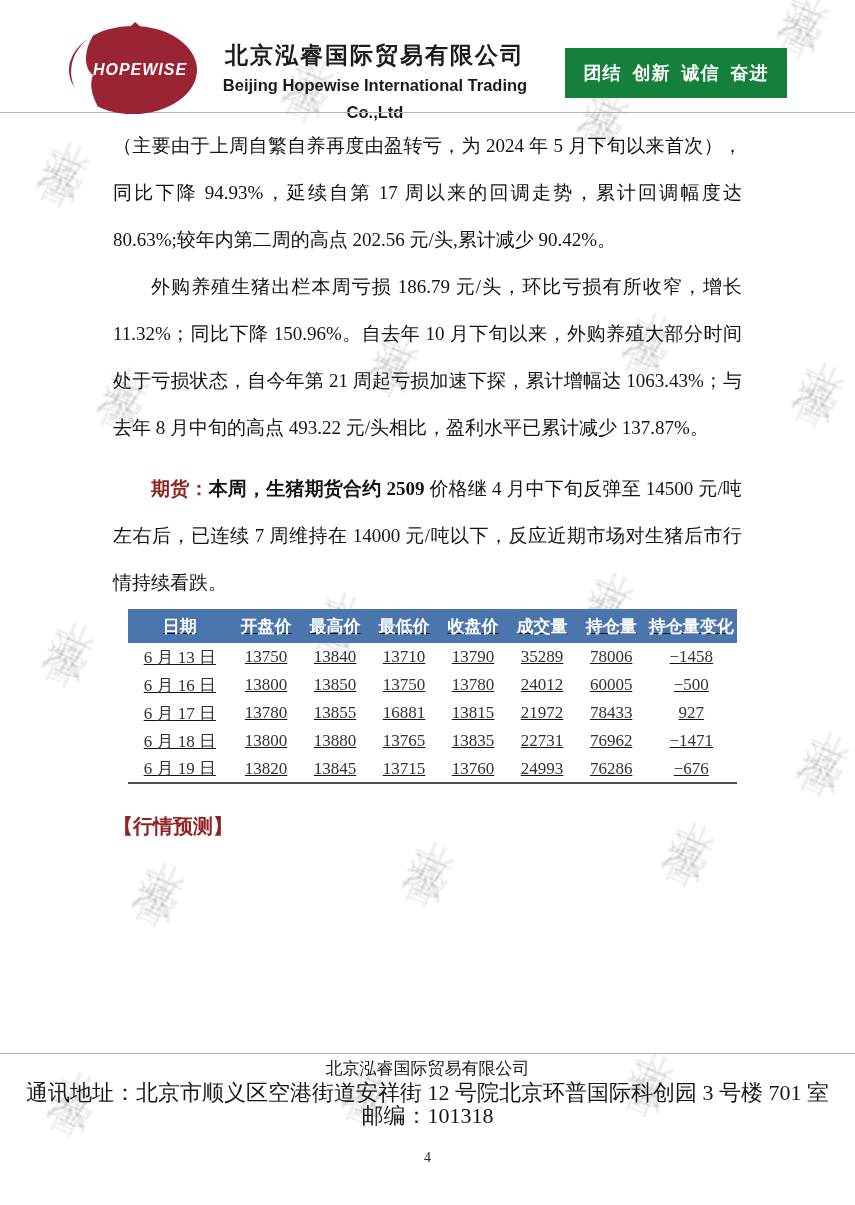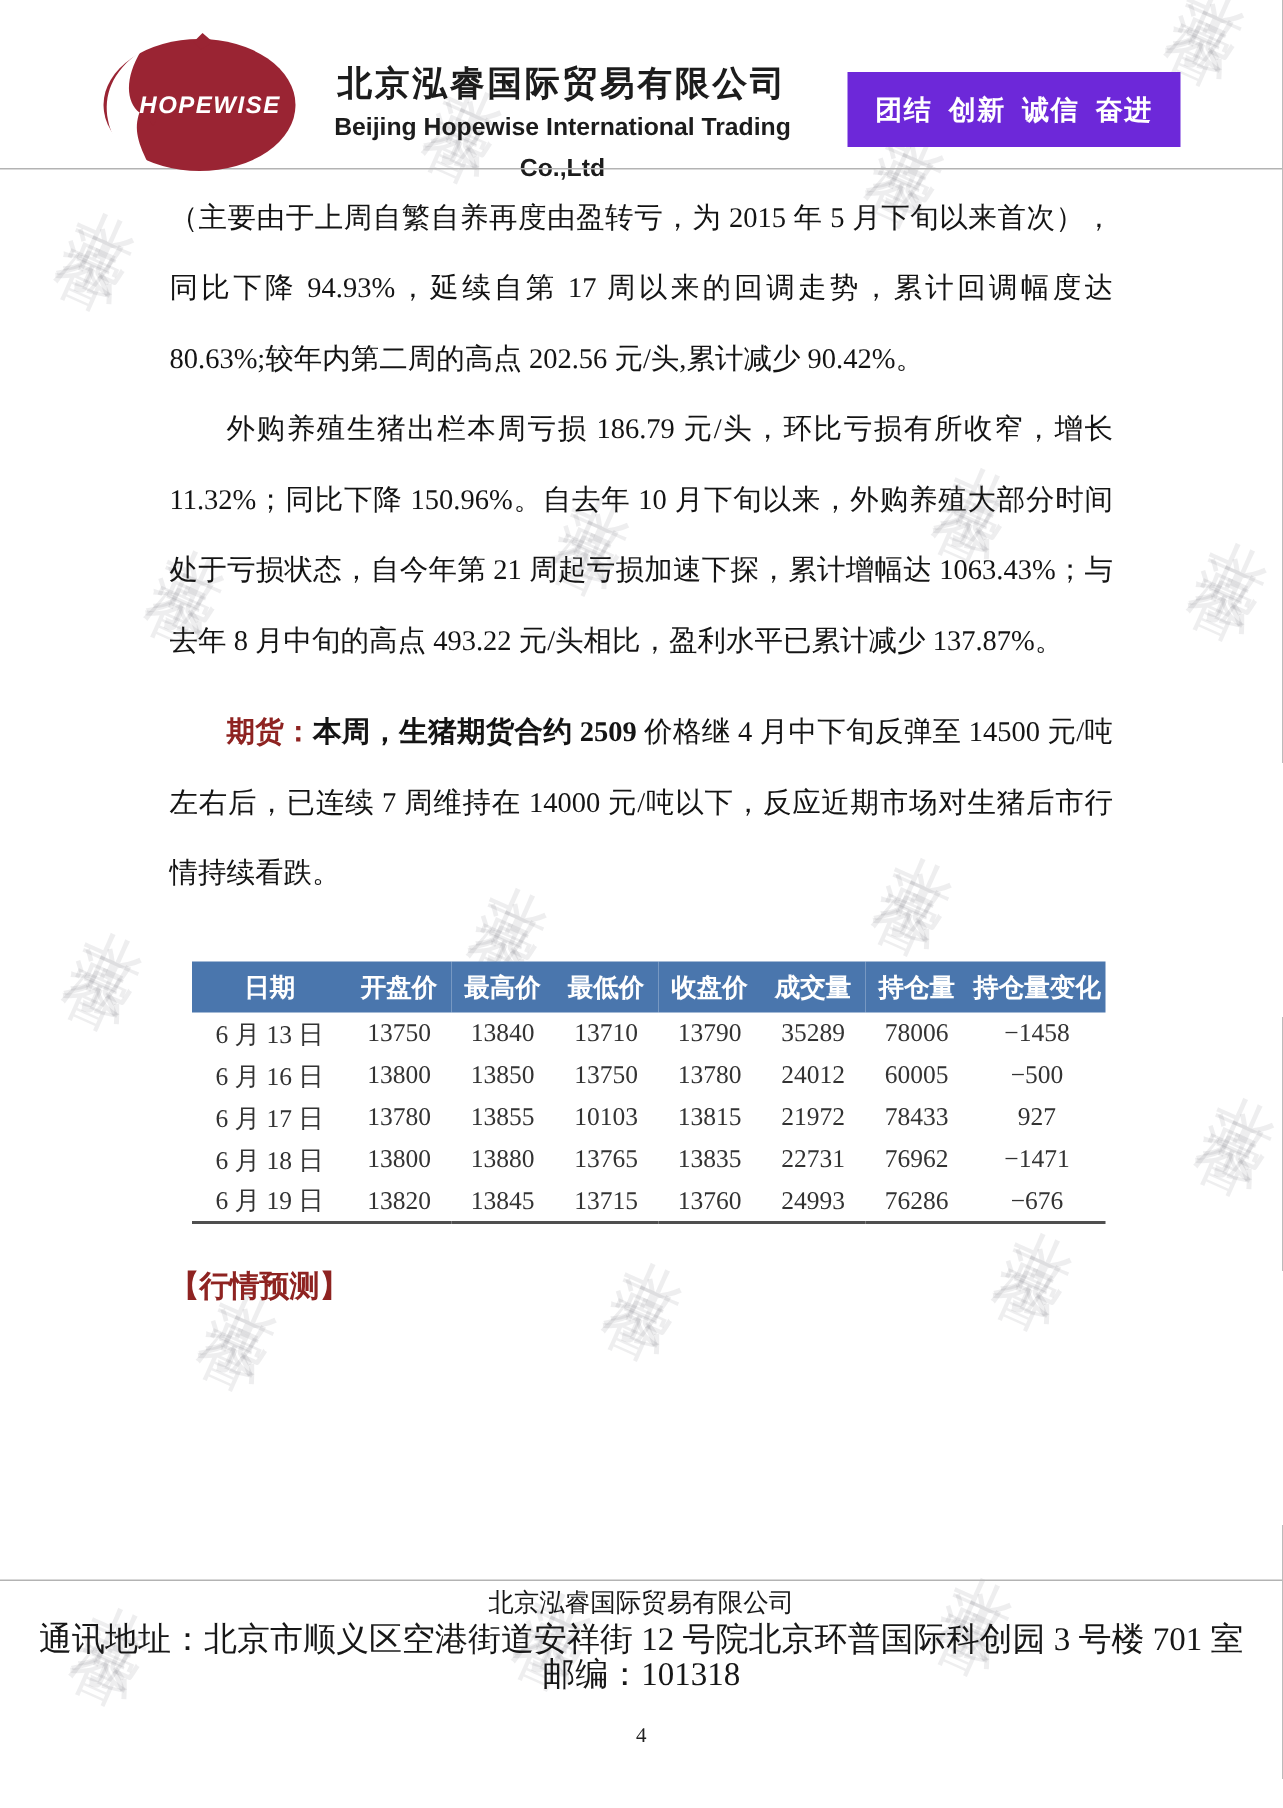--- a/index.html
+++ b/index.html
@@ -30,39 +30,40 @@
   
   .hdr-logo { position:absolute; left:66px; top:22px; width:134px; height:94px; z-index:2; }
   .hdr-center {
     position:absolute; left:195px; top:40px; width:360px;
     text-align:center; z-index:1;
   }
   .hdr-cn { font-size:23px; font-weight:600; letter-spacing:2px; color:#1c1c1c; line-height:32px; }
   .hdr-en { font-family:"Liberation Sans","DejaVu Sans",sans-serif; font-size:16.5px; font-weight:600; color:#1c1c1c; line-height:27px;text-align:center; }
   .hdr-banner {
     position:absolute; left:565px; top:48px; width:222px; height:50px;
-    background:#6d28d9; color:#ffffff;
+    background:#15803d; color:#ffffff;
     display:flex; align-items:center; justify-content:center;
     font-size:18px; font-weight:bold; letter-spacing:1px;
     white-space:pre; z-index:1;
   }
   .hdr-rule { position:absolute; left:0; top:112px; width:855px; border-top:1px solid #b3b3b3; z-index:1; }
   
   .main { position:absolute; left:113px; top:122px; width:629px; z-index:1; }
   .para { font-size:19px; line-height:47px; text-align:justify; color:#141414; }
   .ind { text-indent:2em; }
   .p3 { margin-top:14px; }
   .accent { color:#8e2321; font-weight:bold; }
   .bold { font-weight:bold; }
   
   .ftable {
-    width:609px; margin:35px 0 0 15px;
+    width:609px; margin:3px 0 0 15px;
     border-collapse:collapse;
     font-size:17px;
     border-bottom:2px solid #4f4f4f;
+    text-decoration:underline;
   }
   .ftable thead th {
     background:#4a76ad; color:#ffffff;
     height:34px; font-weight:bold; font-size:17px;
     text-align:center; vertical-align:middle;
   }
   .ftable tbody td {
     height:28px; text-align:center; vertical-align:middle;
     color:#333333;
   }
@@ -120,21 +121,21 @@
   </div>
 
   <div class="hdr-banner">
     <span>团结  创新  诚信  奋进</span>
   </div>
 
   <div class="hdr-rule"></div>
 
   <div class="main">
 
-    <p class="para">（主要由于上周自繁自养再度由盈转亏，为 2015 年 5 月下旬以来首次），同比下降 94.93%，延续自第 17 周以来的回调走势，累计回调幅度达 80.63%;较年内第二周的高点 202.56 元/头,累计减少 90.42%。</p>
+    <p class="para">（主要由于上周自繁自养再度由盈转亏，为 2024 年 5 月下旬以来首次），同比下降 94.93%，延续自第 17 周以来的回调走势，累计回调幅度达 80.63%;较年内第二周的高点 202.56 元/头,累计减少 90.42%。</p>
 
     <p class="para ind">外购养殖生猪出栏本周亏损 186.79 元/头，环比亏损有所收窄，增长 11.32%；同比下降 150.96%。自去年 10 月下旬以来，外购养殖大部分时间处于亏损状态，自今年第 21 周起亏损加速下探，累计增幅达 1063.43%；与去年 8 月中旬的高点 493.22 元/头相比，盈利水平已累计减少 137.87%。</p>
 
     <p class="para ind p3"><span class="accent">期货：</span><span class="bold">本周，生猪期货合约 2509 </span><span>价格继 4 月中下旬反弹至 14500 元/吨左右后，已连续 7 周维持在 14000 元/吨以下，反应近期市场对生猪后市行情持续看跌。</span></p>
 
     <table class="ftable">
       <thead>
         <tr>
           <th class="col-date">日期</th>
           <th>开盘价</th>
@@ -164,21 +165,21 @@
           <td>13750</td>
           <td>13780</td>
           <td>24012</td>
           <td>60005</td>
           <td class="chg-neg">−500</td>
         </tr>
         <tr>
           <td>6 月 17 日</td>
           <td>13780</td>
           <td>13855</td>
-          <td>10103</td>
+          <td>16881</td>
           <td>13815</td>
           <td>21972</td>
           <td>78433</td>
           <td class="chg-pos">927</td>
         </tr>
         <tr>
           <td>6 月 18 日</td>
           <td>13800</td>
           <td>13880</td>
           <td>13765</td>

